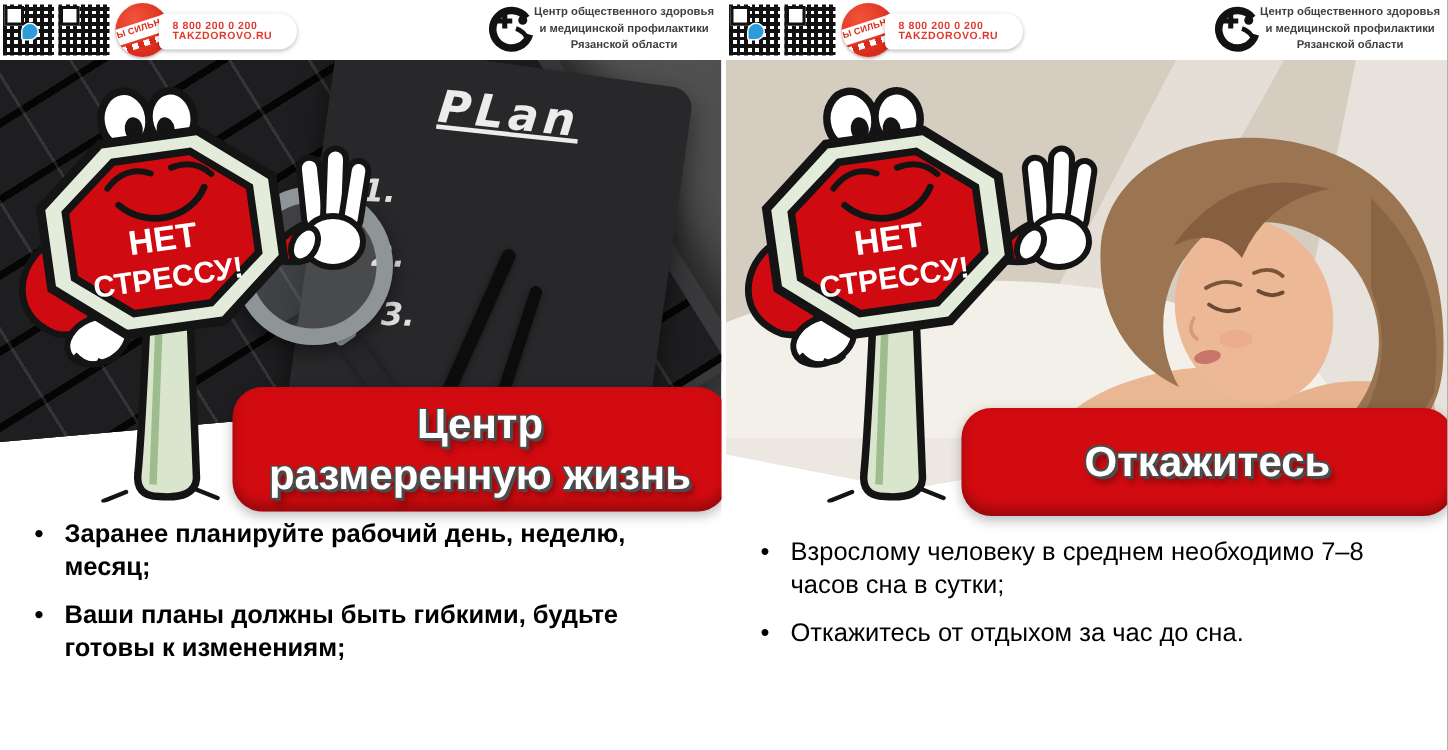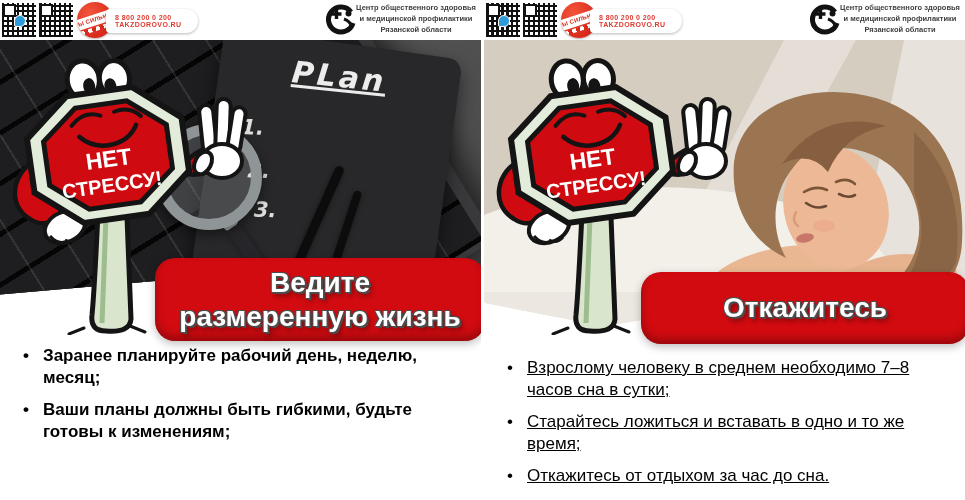--- a/index.html
+++ b/index.html
@@ -74,21 +74,21 @@
             display:flex; align-items:center; justify-content:center;
             box-shadow:inset 0 -5px 8px rgba(0,0,0,.28), 0 3px 8px rgba(0,0,0,.25); }
   .banner-l { left:155px; top:258px; width:330px; height:83px; }
   .banner-r { left:157px; top:272px; width:328px; height:72px; }
   .banner-title { font-size:28px; line-height:1.18; font-weight:bold; color:#fff; text-align:center; white-space:pre-line;
                   text-shadow:-1px -1px 0 #4c4c4c, 1px -1px 0 #4c4c4c, -1px 1px 0 #4c4c4c, 2px 2px 0 #4c4c4c, 3px 4px 5px rgba(0,0,0,.45); }
 
   
   .bullets { position:absolute; left:16px; width:456px; list-style:none; z-index:10; }
   .bullets-l { top:345px;font-weight:bold; }
-  .bullets-r { top:357px;text-decoration:underline; }
+  .bullets-r { top:357px; }
   .bullets li { position:relative; padding-left:27px; margin-bottom:9px; font-size:17px; line-height:1.32; color:#000; }
   .bullets li::before { content:"•"; position:absolute; left:7px; top:0; font-size:17px; color:#000; }
 </style>
 </head>
 <body>
 
 <div class="canvas">
 
   <section class="poster">
 
@@ -157,21 +157,21 @@
         <polygon points="80,49 132,49 168,78 168,122 132,151 80,151 44,122 44,78" fill="#cf0a10" stroke="#141414" stroke-width="5"></polygon>
         <path d="M74,66 q14,-14 30,-6" stroke="#141414" stroke-width="4" fill="none" stroke-linecap="round"></path>
         <path d="M118,58 q16,-4 26,8" stroke="#141414" stroke-width="4" fill="none" stroke-linecap="round"></path>
         <path d="M80,78 c16,18 46,16 58,-4" stroke="#141414" stroke-width="4.5" fill="none" stroke-linecap="round"></path>
         <text class="sign-text" x="106" y="112" font-size="23">НЕТ</text>
         <text class="sign-text" x="106" y="137" font-size="20">СТРЕССУ!</text>
       </g>
     </svg>
 
     <div class="banner banner-l">
-      <div class="banner-title">Ведите
+      <div class="banner-title">Центр
 размеренную жизнь</div>
     </div>
 
     <ul class="bullets bullets-l">
       <li>Заранее планируйте рабочий день, неделю, месяц;</li>
       <li>Ваши планы должны быть гибкими, будьте готовы к изменениям;</li>
     </ul>
   </section>
 
   <section class="poster">
@@ -257,18 +257,17 @@
         <text class="sign-text" x="106" y="137" font-size="20">СТРЕССУ!</text>
       </g>
     </svg>
 
     <div class="banner banner-r">
       <div class="banner-title">Откажитесь</div>
     </div>
 
     <ul class="bullets bullets-r">
       <li>Взрослому человеку в среднем необходимо 7–8 часов сна в сутки;</li>
-      <li>Старайтесь ложиться и вставать в одно и то же время;</li>
       <li>Откажитесь от отдыхом за час до сна.</li>
     </ul>
   </section>
 
 </div>
 
 </body></html>

